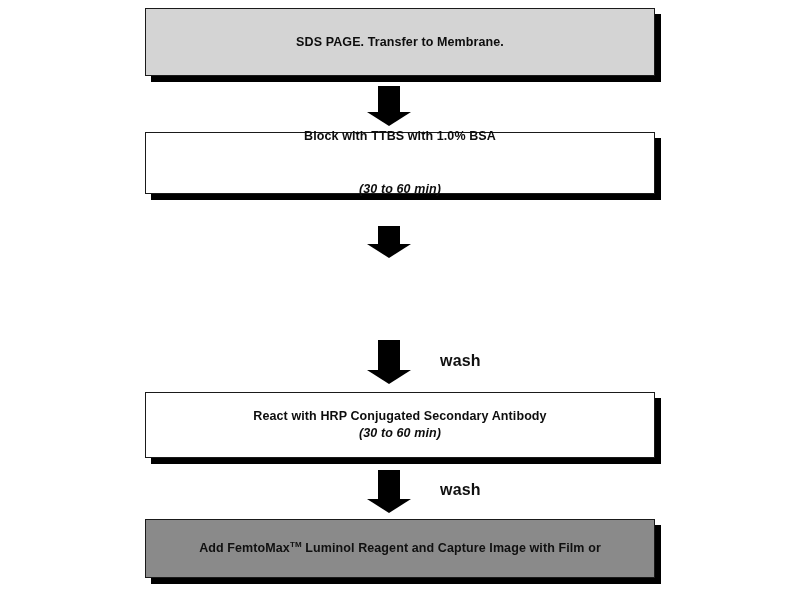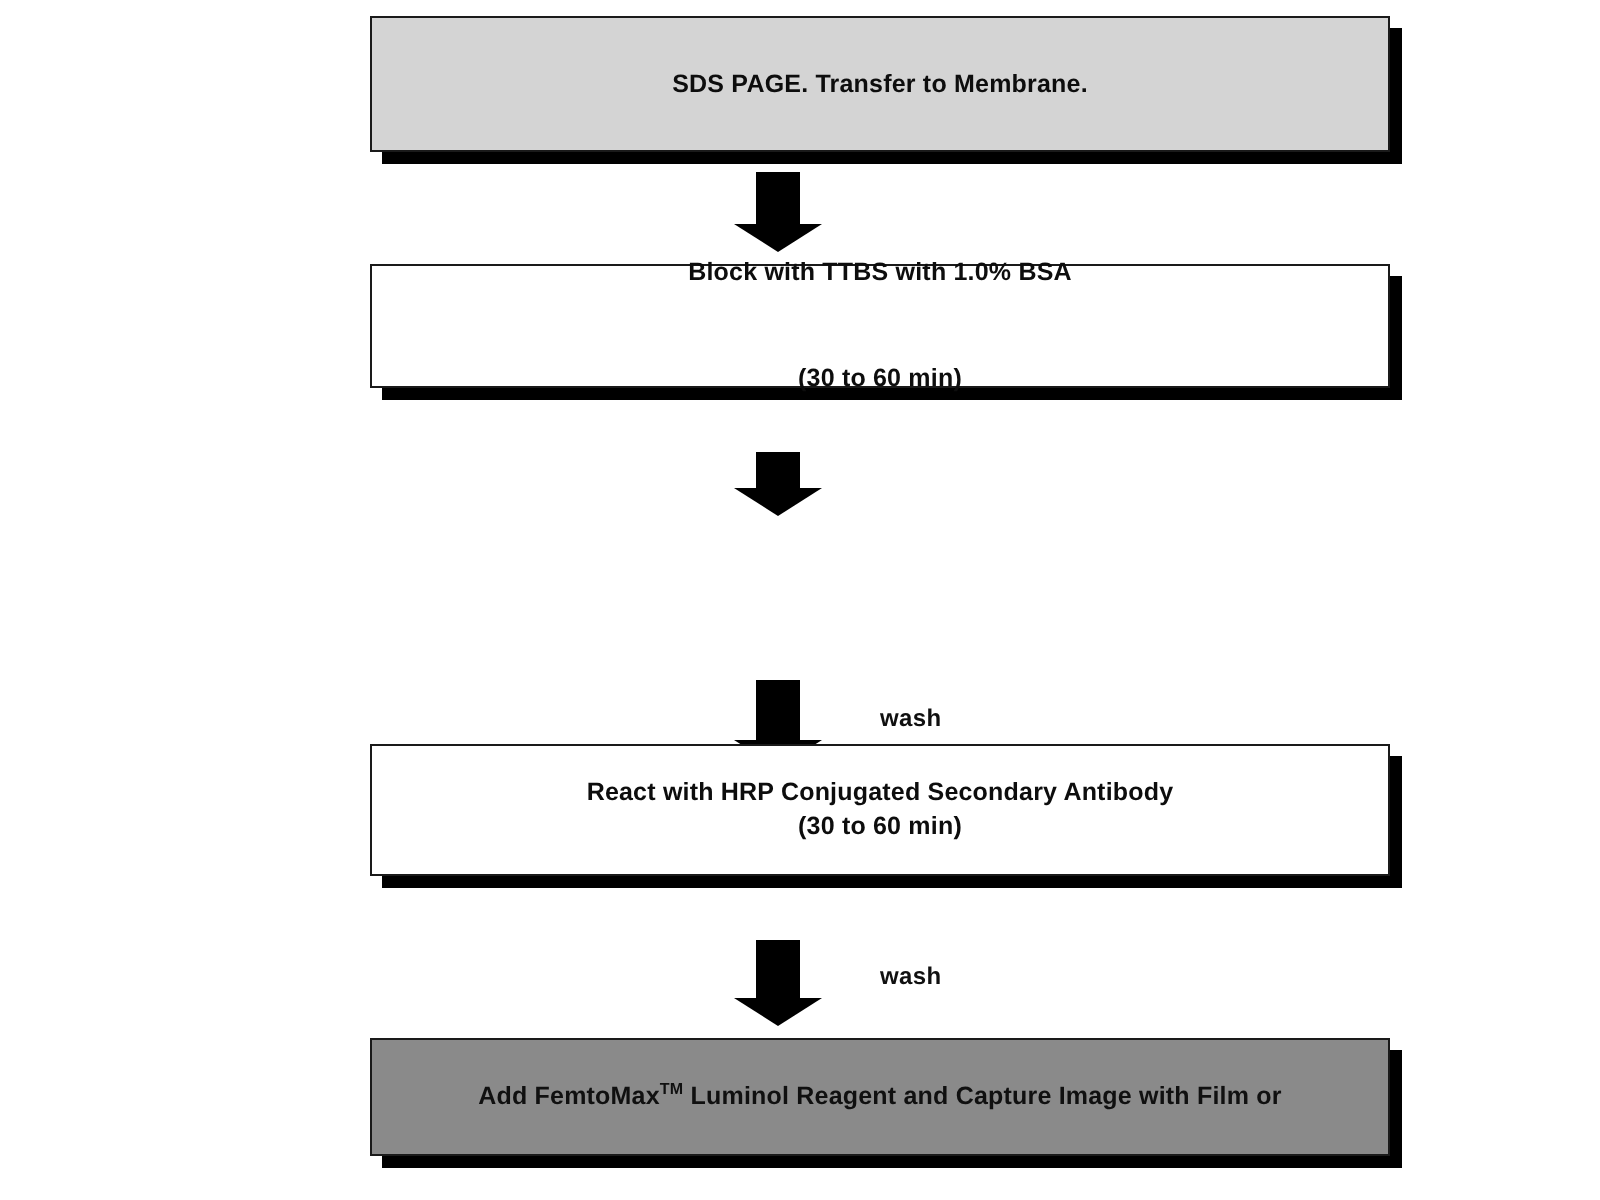--- a/index.html
+++ b/index.html
@@ -34,52 +34,52 @@
     flex-direction: column;
     align-items: center;
     justify-content: center;
     text-align: center;
     font-weight: bold;
     font-size: 12.5px;
     line-height: 1.35;
     color: #0d0d0d;
     letter-spacing: 0.1px;
     box-shadow: 6px 6px 0 0 #000000;
-    margin-left: 40px;
   }
   .step-box.shaded-light {
     background: #d4d4d4;
   }
   .step-box.plain {
     background: #ffffff;
   }
   .step-box.shaded-dark {
     background: #8a8a8a;
     color: #101010;
   }
   .box-line {
     display: block;
     padding: 0 8px;
     white-space: nowrap;
   }
   .box-line.sub {
     font-weight: bold;
+    font-style: italic;
   }
 
   .tm {
     font-size: 8px;
     vertical-align: super;
     line-height: 0;
   }
 
   
   #box-1 { top: 8px;   height: 68px; }
   #box-2 { top: 132px; height: 62px; gap: 36px; }
   #box-3 { top: 261px; height: 66px; }
-  #box-4 { top: 372px; height: 66px; }
+  #box-4 { top: 392px; height: 66px; }
   #box-5 { top: 519px; height: 59px; text-align: center; }
 
   
   .arrow {
     position: absolute;
     left: 367px;
     width: 44px;
   }
   .arrow .shaft {
     position: absolute;
@@ -111,21 +111,21 @@
   #arrow-3 .head  { top: 30px; }
 
   #arrow-4 { top: 470px; height: 44px; }
   #arrow-4 .shaft { height: 29px; }
   #arrow-4 .head  { top: 29px; }
 
   
   .wash-label {
     position: absolute;
     left: 440px;
-    font-size: 12px;
+    font-size: 16px;
     font-weight: bold;
     color: #101010;
     letter-spacing: 0.2px;
   }
   #wash-1 { top: 352px; }
   #wash-2 { top: 481px; }
 </style>
 </head>
 <body>
 

